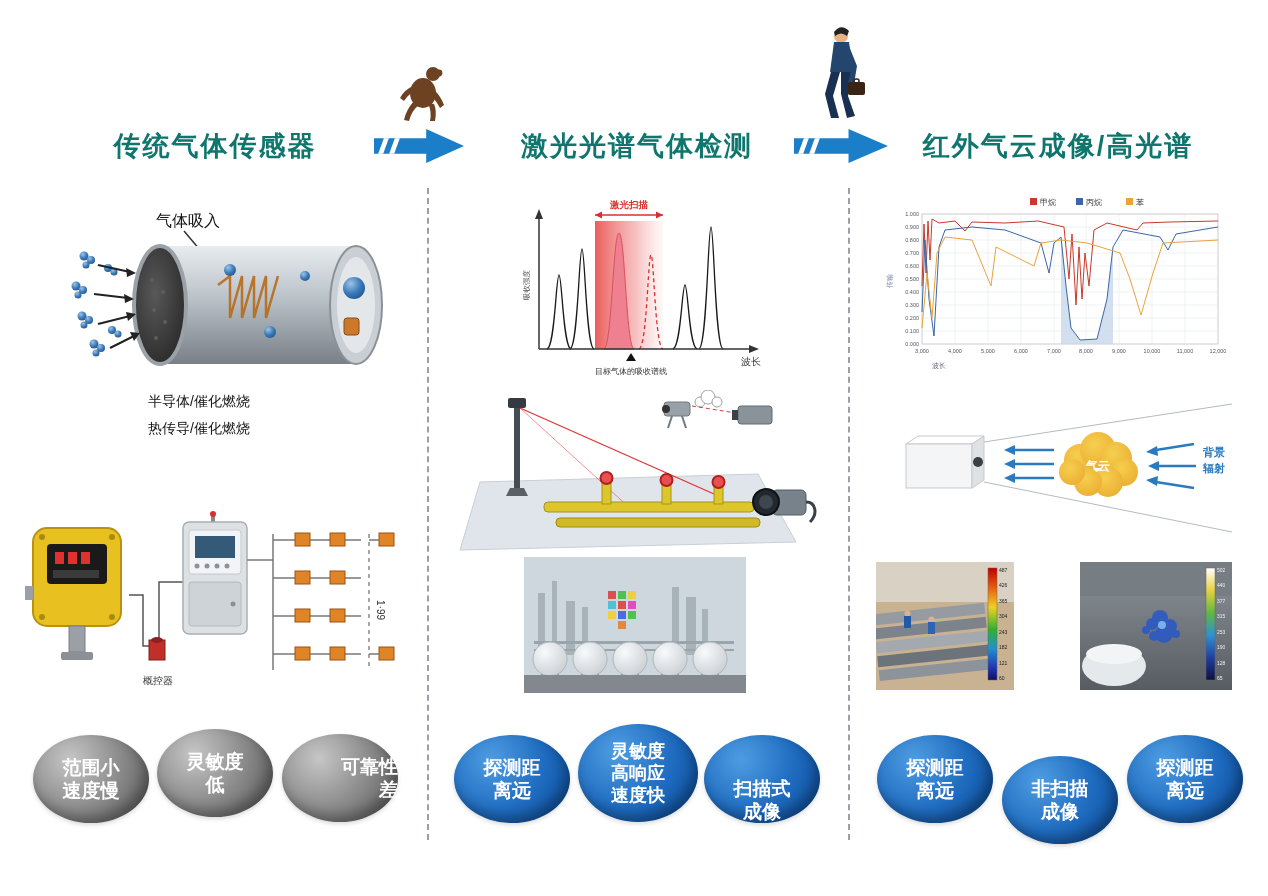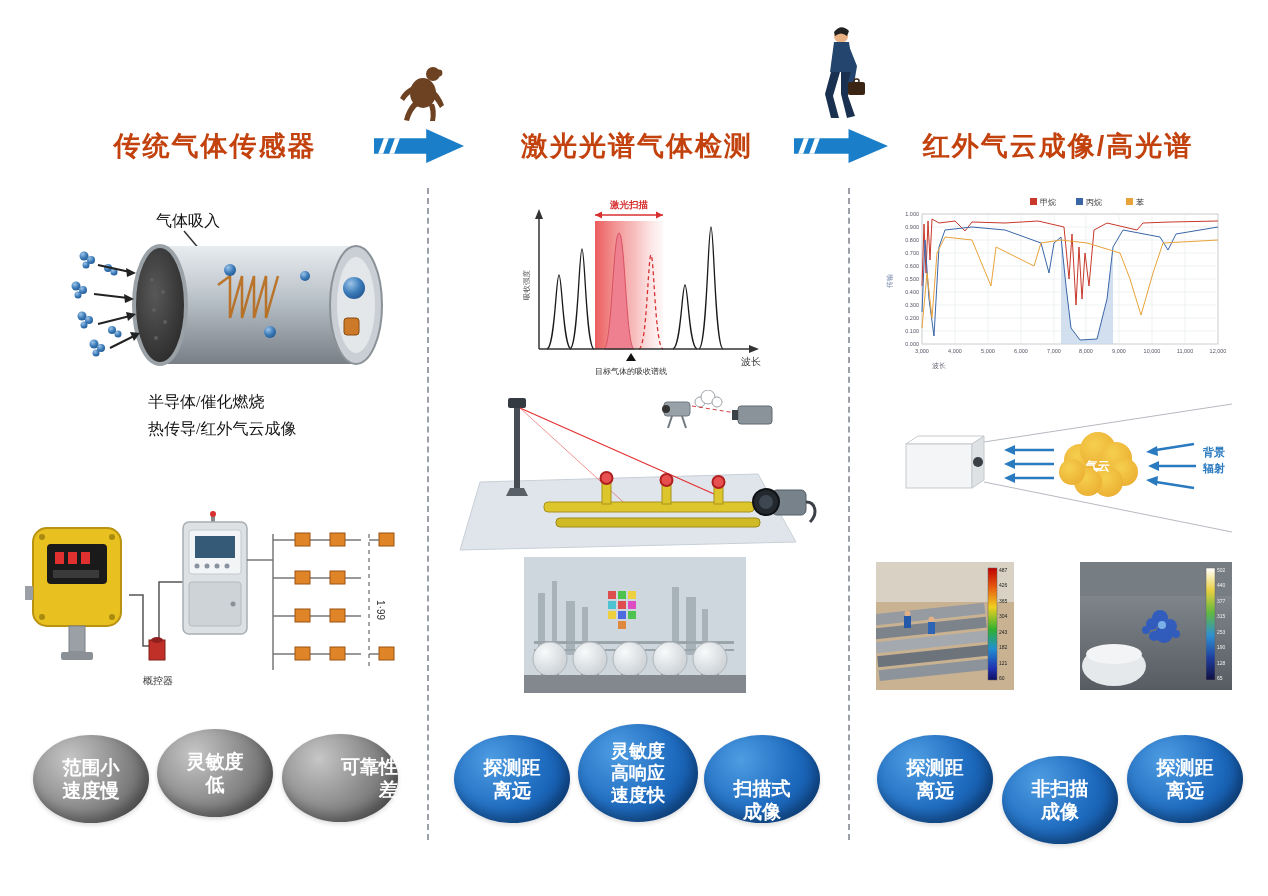--- a/index.html
+++ b/index.html
@@ -1,31 +1,31 @@
 <!DOCTYPE html>
 <html><head>
 <meta charset="utf-8">
 <style>
   * { margin:0; padding:0; box-sizing:border-box; }
   html,body { background:#ffffff; }
   body { font-family:"Liberation Sans", sans-serif; }
   #canvas { position:relative; width:1268px; height:896px; background:#fff; overflow:hidden; }
 
-  .title { position:absolute; font-size:27px; font-weight:bold; color:#c2410c; text-align:center; letter-spacing:2px; }
+  .title { position:absolute; font-size:27px; font-weight:bold; color:#0f766e; text-align:center; letter-spacing:2px; }
 
   .vsep { position:absolute; width:0; border-left:2px dashed #9aa0a6; }
 
   .arrow { position:absolute; background:#1b7ec8;
     clip-path: polygon(0 27%, 58% 27%, 58% 0, 100% 50%, 58% 100%, 58% 73%, 0 73%); }
   .arrow .stripe { position:absolute; top:-4px; bottom:-4px; width:5px; background:#fff; transform:skewX(-20deg); }
   .arrow .s1 { left:7px; } .arrow .s2 { left:18px; }
 
   .figure { position:absolute; }
 
-  .desc { position:absolute; font-size:16px; color:#141414; line-height:27px; font-weight:500;font-family:Liberation Serif, serif; }
+  .desc { position:absolute; font-size:14px; color:#141414; line-height:27px; font-weight:500; }
 
   .badge { position:absolute; width:116px; height:88px; border-radius:50%;
     display:flex; flex-direction:column; justify-content:center; align-items:center;
     color:#fff; font-weight:bold; font-size:19px; line-height:23px; text-align:center; }
   .badge.tall { width:120px; height:98px; font-size:18px; line-height:22px; }
   .badge.gray { background: radial-gradient(circle at 32% 28%, #c6c6c6 0%, #8d8d8d 48%, #535353 100%);
     box-shadow: inset -5px -7px 12px rgba(0,0,0,.28), 0 2px 4px rgba(0,0,0,.15); }
   .badge.blue { background: radial-gradient(circle at 32% 28%, #4e9de2 0%, #1f6cc0 52%, #0b4a97 100%);
     box-shadow: inset -5px -7px 12px rgba(0,0,0,.30), 0 2px 4px rgba(0,0,0,.15); }
 </style>
@@ -150,21 +150,21 @@
         <polygon points="66,89 56,84 57,93" fill="#222" stroke="none"></polygon>
       <line x1="30" y1="114" x2="62" y2="106"></line>
         <polygon points="68,104 58,102 60,111" fill="#222" stroke="none"></polygon>
       <line x1="42" y1="138" x2="66" y2="126"></line>
         <polygon points="72,123 62,122 66,131" fill="#222" stroke="none"></polygon>
     </g>
   </svg>
 
   <div class="desc" style="left:148px; top:388px;">
     <div>半导体/催化燃烧</div>
-    <div>热传导/红外气云成像</div>
+    <div>热传导/催化燃烧</div>
   </div>
 
   <svg class="figure" style="left:25px; top:500px;" width="380" height="195" viewBox="0 0 380 195">
 
     <g transform="translate(8,28)">
       <rect x="0" y="0" width="88" height="98" rx="14" fill="#e8c020" stroke="#b89210" stroke-width="2"></rect>
       <rect x="14" y="16" width="60" height="40" rx="4" fill="#1a1a1a"></rect>
       <rect x="22" y="24" width="9" height="12" fill="#e03030"></rect>
       <rect x="35" y="24" width="9" height="12" fill="#e03030"></rect>
       <rect x="48" y="24" width="9" height="12" fill="#e03030"></rect>

